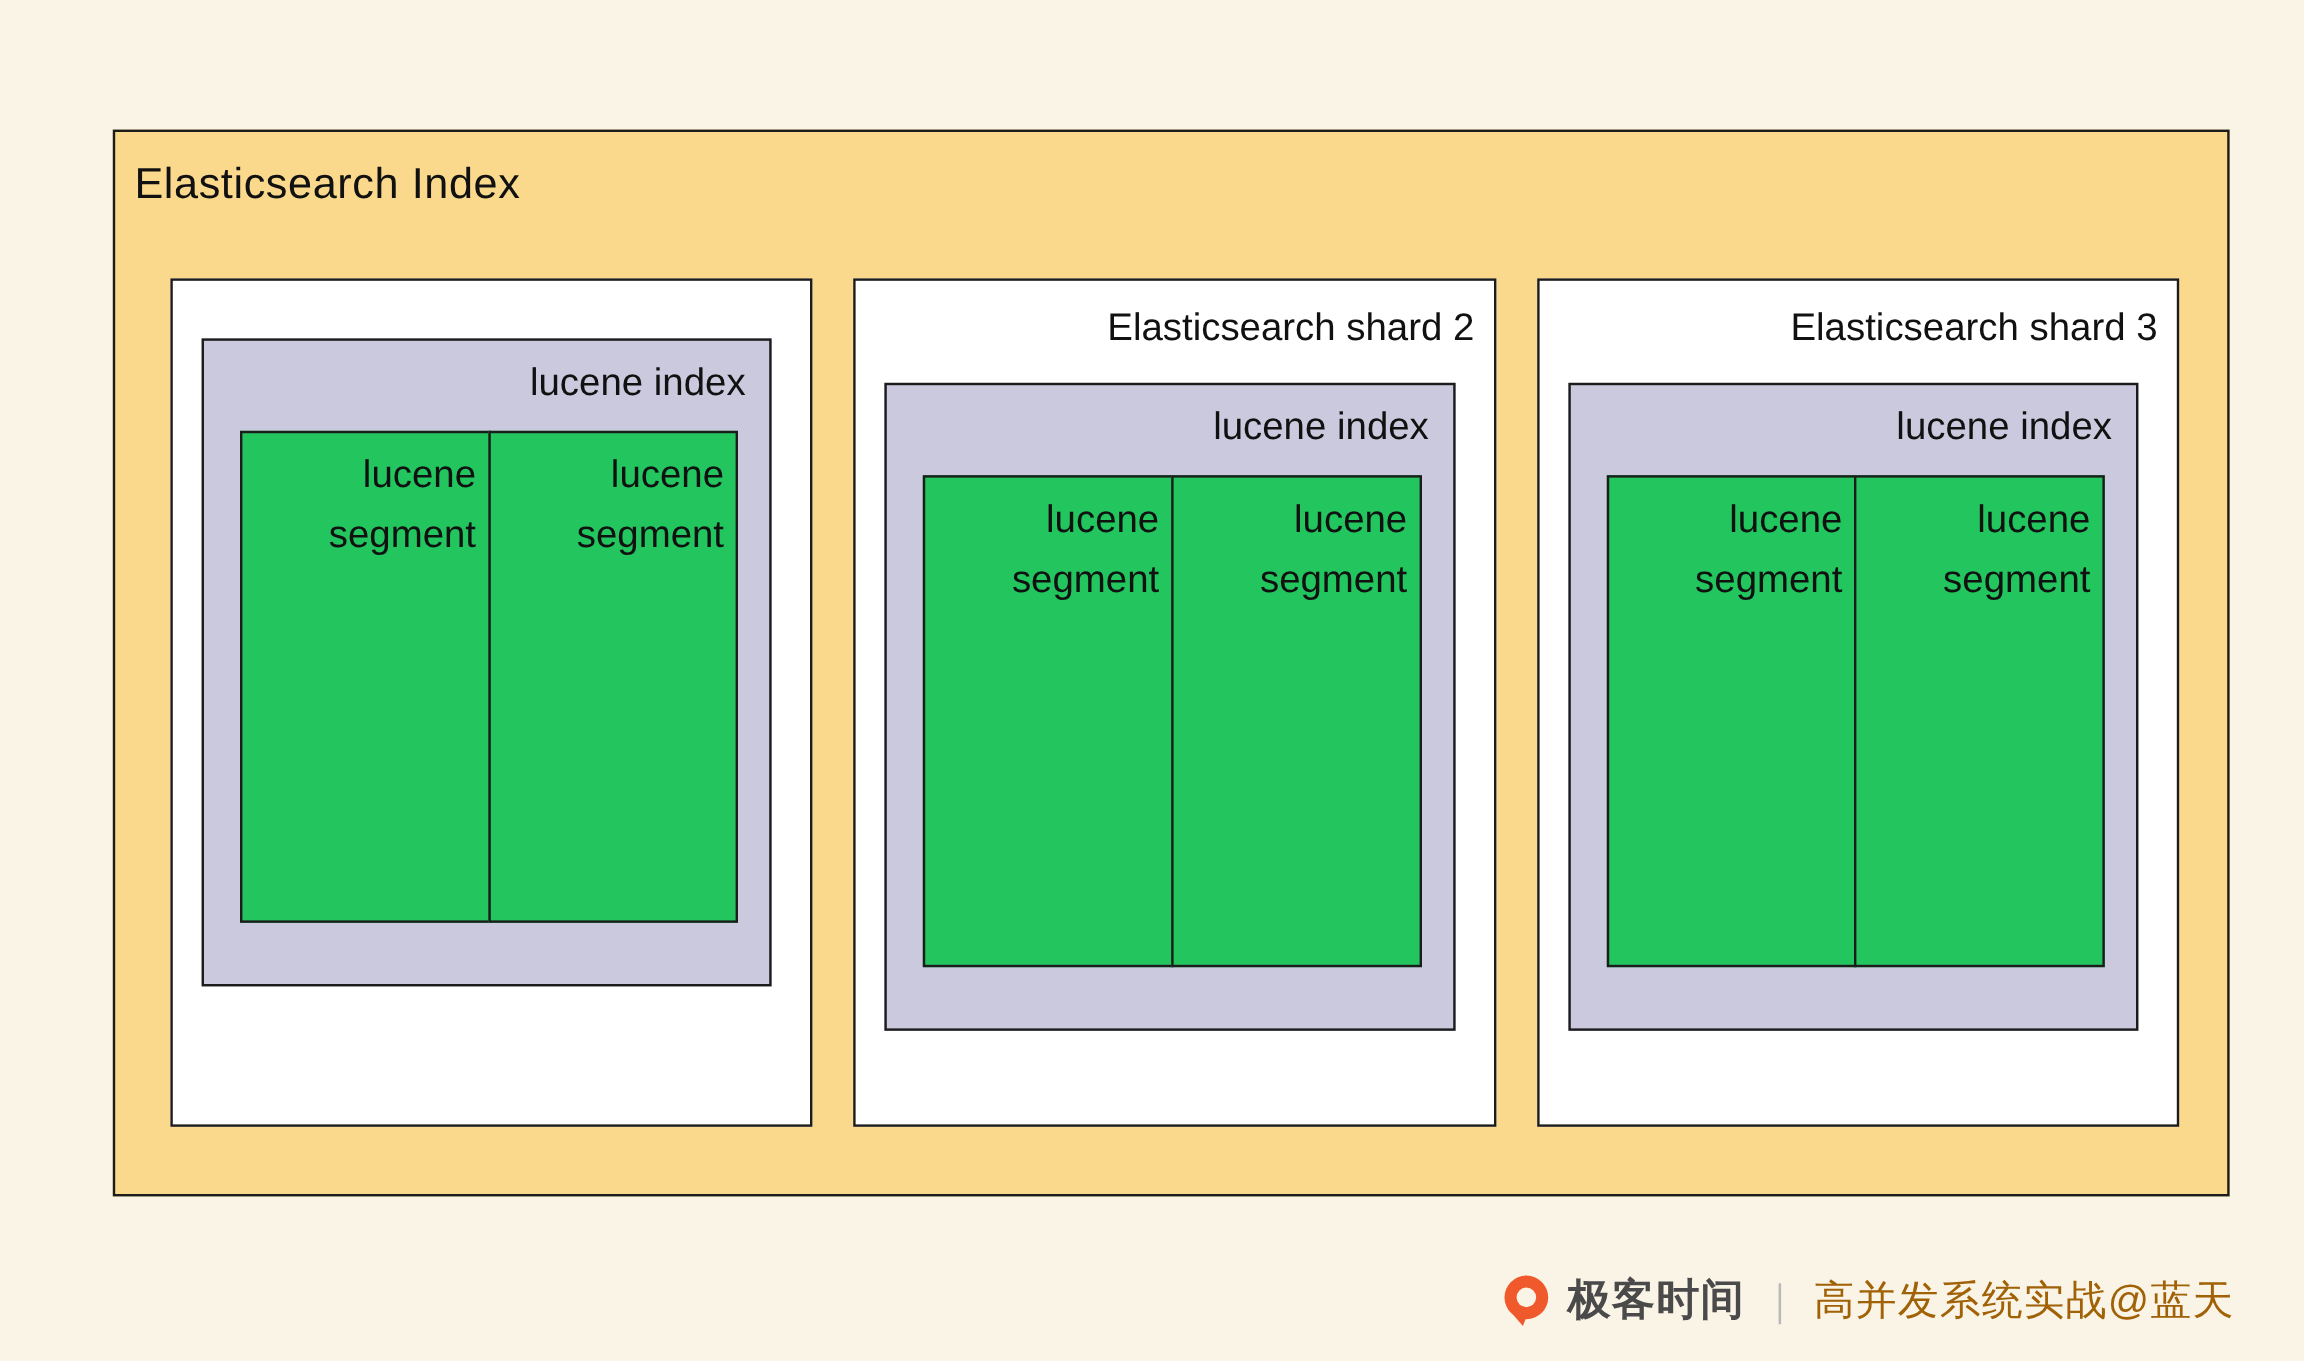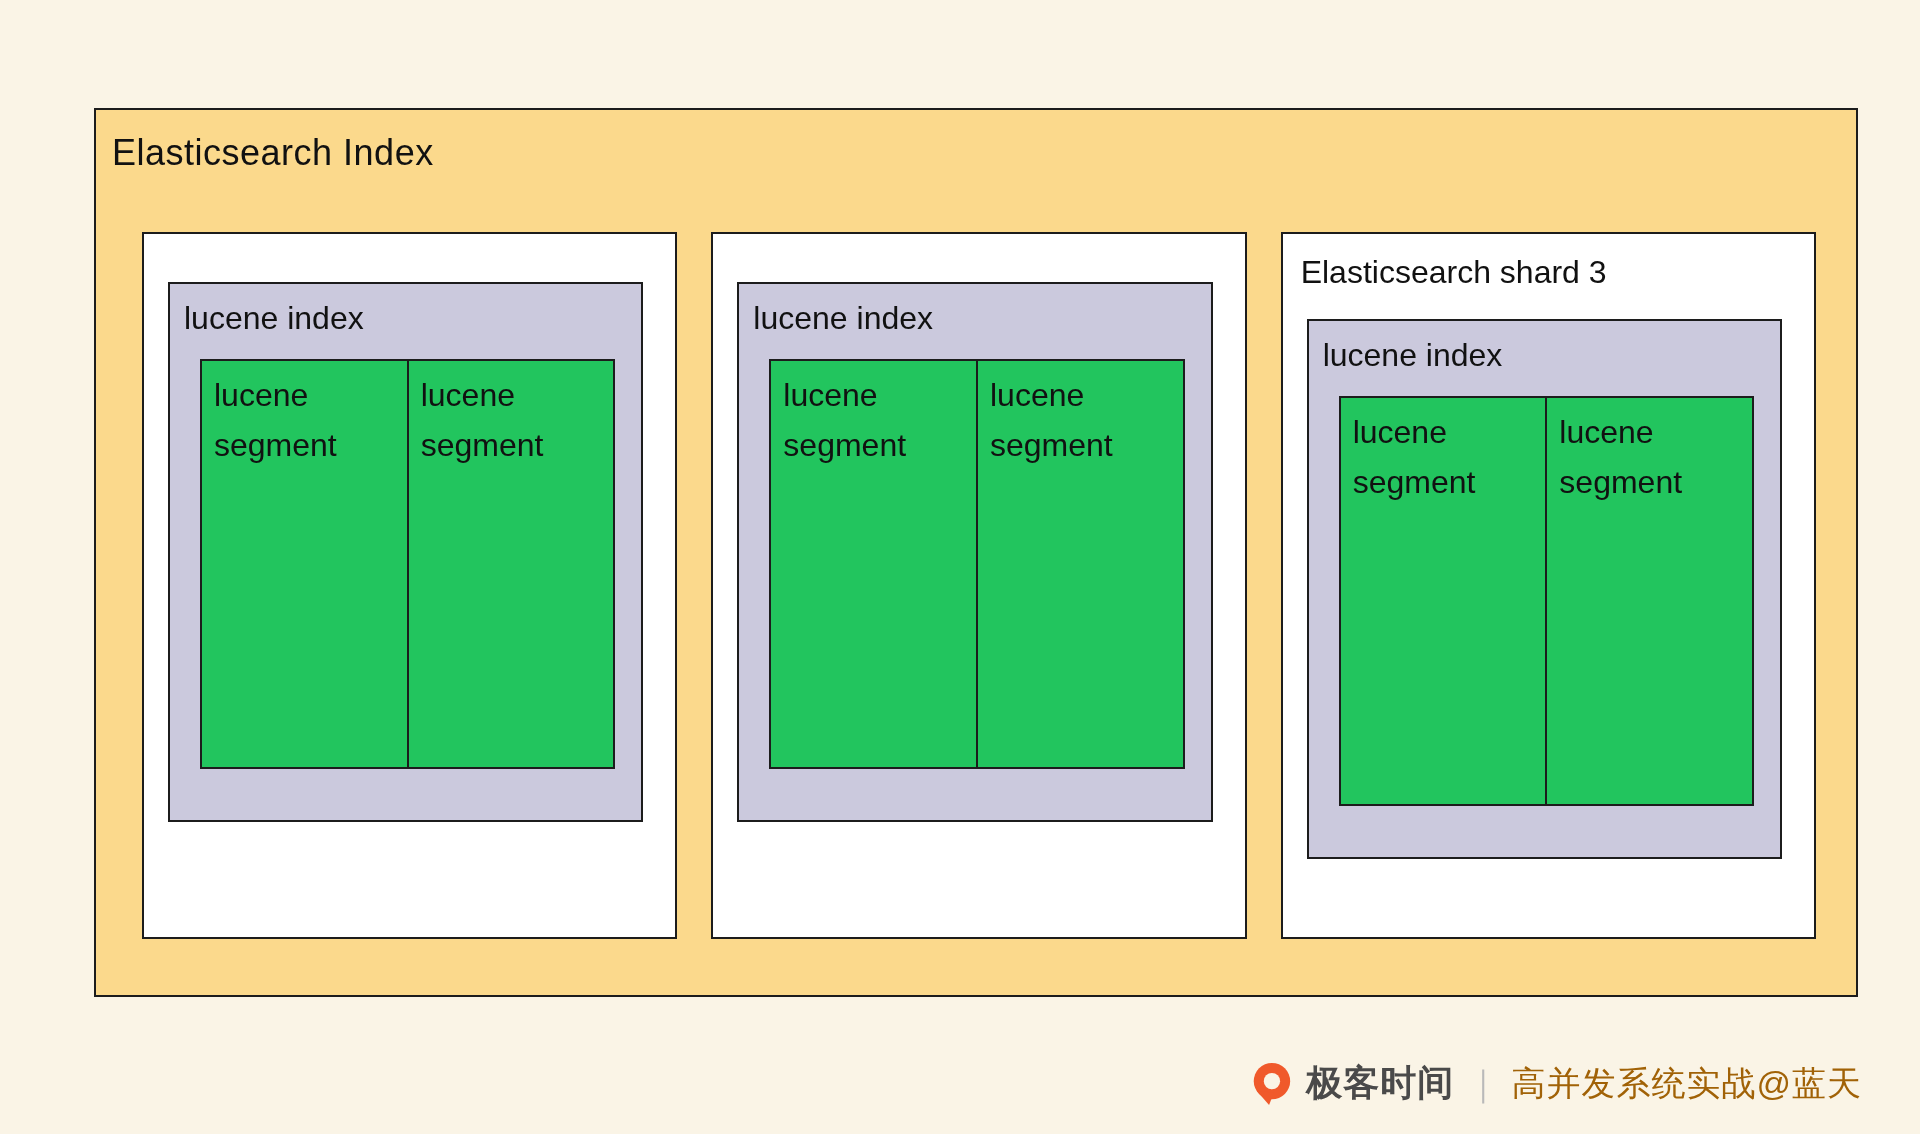--- a/index.html
+++ b/index.html
@@ -12,20 +12,21 @@
     position: relative;
   }
 
   
   .index-box {
     position: absolute;
     left: 94px; top: 108px;
     width: 1764px; height: 889px;
     background: #FBD98C;
     border: 2px solid #1C1C1C;
+    text-align: right;
   }
   .index-title {
     position: absolute;
     left: 16px; top: 22px;
     font-size: 36px;
     letter-spacing: 0.5px;
     color: #111;
   }
 
   
@@ -124,20 +125,21 @@
       <div class="lucene-box">
         <div class="lucene-title">lucene index</div>
         <div class="segments-row">
           <div class="segment-box">lucene segment</div>
           <div class="segment-box">lucene segment</div>
         </div>
       </div>
     </div>
 
     <div class="shard-box">
+      <div class="shard-title">Elasticsearch shard 2</div>
       <div class="lucene-box">
         <div class="lucene-title">lucene index</div>
         <div class="segments-row">
           <div class="segment-box">lucene segment</div>
           <div class="segment-box">lucene segment</div>
         </div>
       </div>
     </div>
 
     <div class="shard-box">

